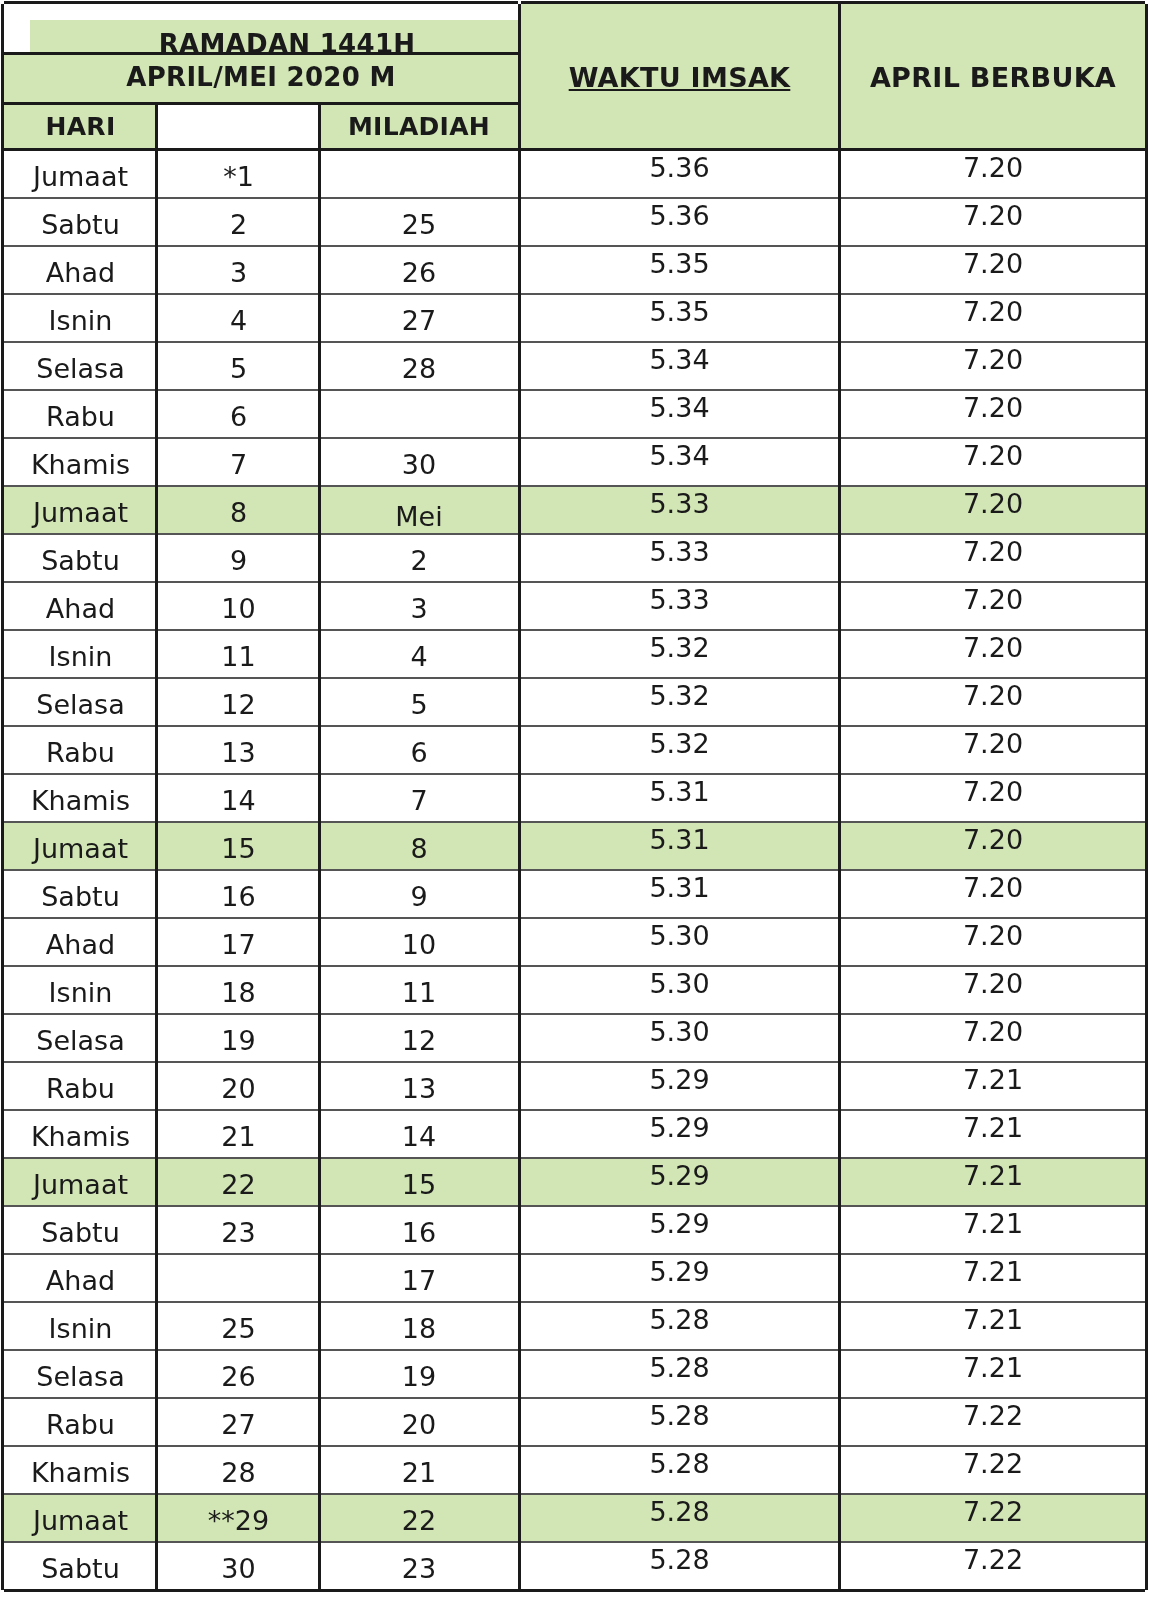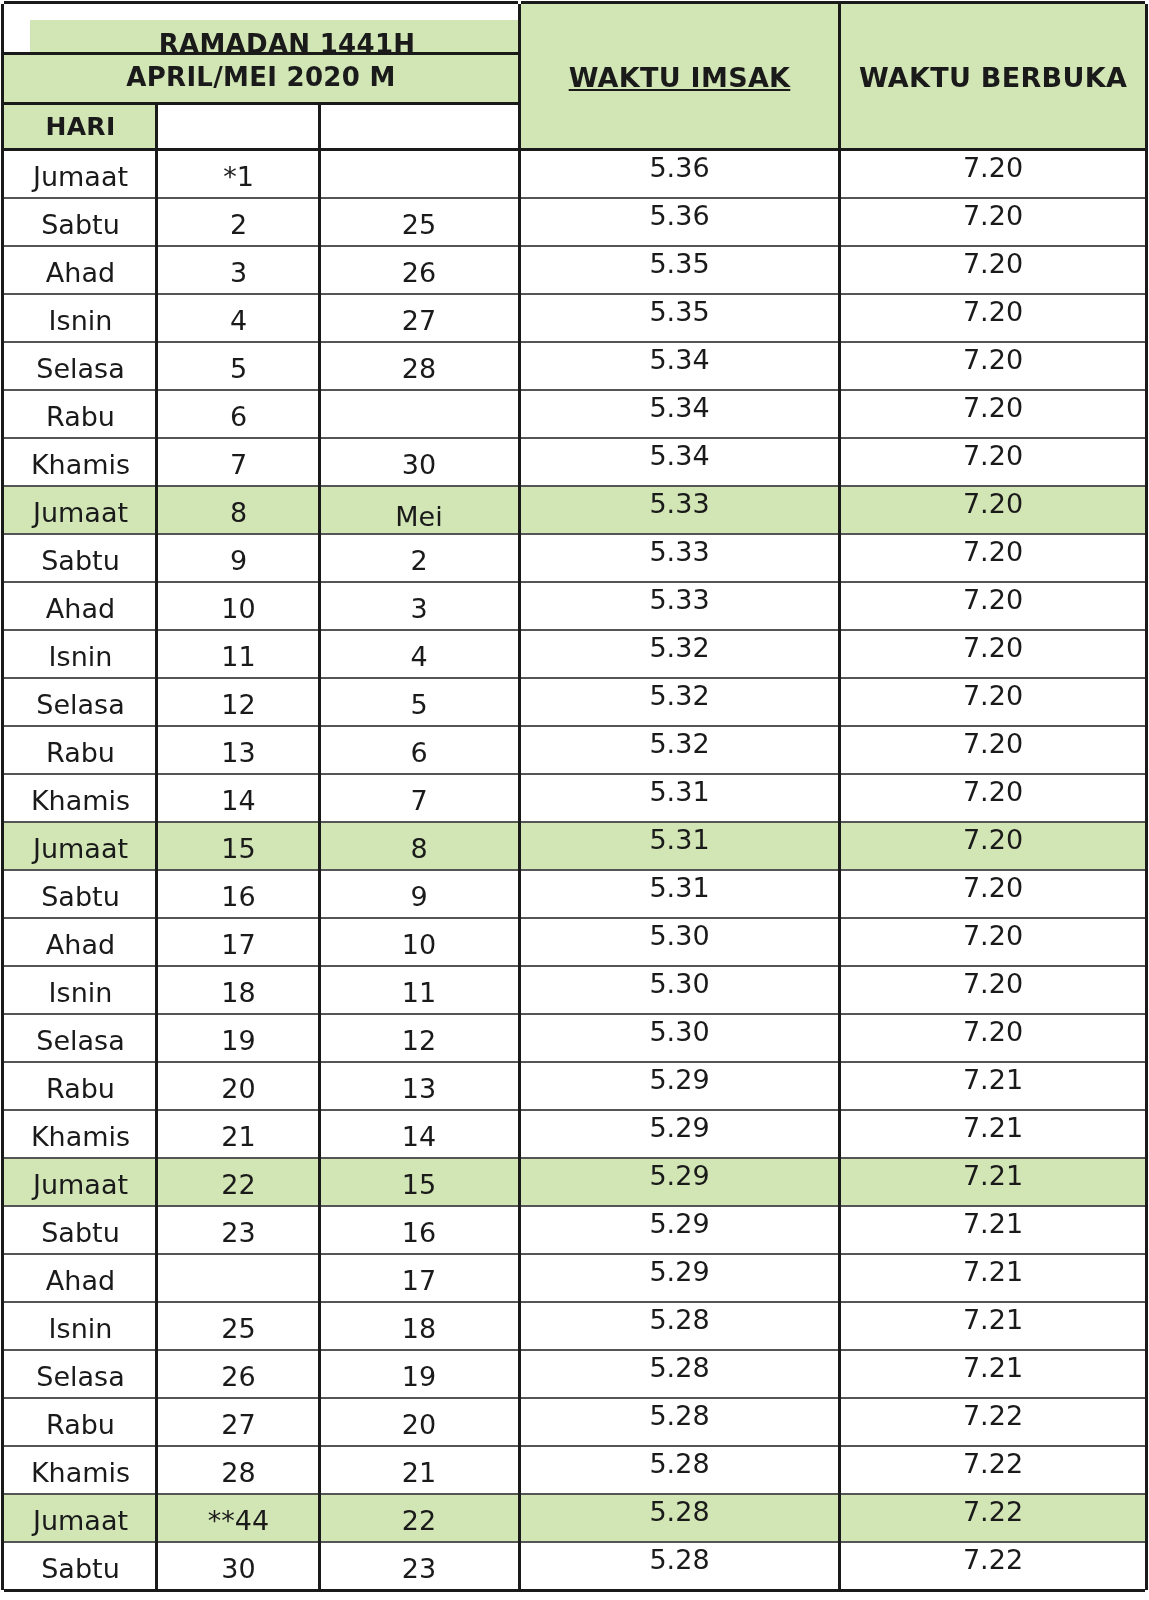--- a/index.html
+++ b/index.html
@@ -65,22 +65,23 @@
   }
   .vline.thick, .hline.thick { background: #1a1a1a; }
 </style>
 </head>
 <body>
 
 <div id="sheet">
     <div class="cell hdr hdr-title" style="left: 4px; top: 20px; width: 514px; height: 48px; margin-left: 26px;">RAMADAN 1441H</div>
     <div class="cell hdr hdr-sub" style="left: 4px; top: 52px; width: 514px; height: 50px;">APRIL/MEI 2020 M</div>
     <div class="cell hdr hdr-col" style="left: 4px; top: 102px; width: 153px; height: 48px;">HARI</div>
+    <div class="cell hdr hdr-col" style="left: 320px; top: 102px; width: 198px; height: 48px;">MILADIAH</div>
     <div class="cell hdr hdr-big" style="left: 521px; top: 4px; width: 317px; height: 146px; text-decoration: underline;">WAKTU IMSAK</div>
-    <div class="cell hdr hdr-big" style="left: 841px; top: 4px; width: 304px; height: 146px;">WAKTU BERBUKA</div>
+    <div class="cell hdr hdr-big" style="left: 841px; top: 4px; width: 304px; height: 146px;">APRIL BERBUKA</div>
     <div class="cell bodycell" style="left: 4px; top: 150px; width: 1141px; height: 48px; z-index: 0;"></div>
     <div class="cell bodycell datecell" style="left: 4px; top: 150px; width: 153px; height: 48px; background: transparent; z-index: 1;">Jumaat</div>
     <div class="cell bodycell datecell" style="left: 157px; top: 150px; width: 163px; height: 48px; background: transparent; z-index: 1;">*1</div>
     <div class="cell bodycell timecell" style="left: 521px; top: 150px; width: 317px; height: 48px; background: transparent; z-index: 1;">5.36</div>
     <div class="cell bodycell timecell" style="left: 841px; top: 150px; width: 304px; height: 48px; background: transparent; z-index: 1;">7.20</div>
     <div class="cell bodycell" style="left: 4px; top: 198px; width: 1141px; height: 48px; z-index: 0;"></div>
     <div class="cell bodycell datecell" style="left: 4px; top: 198px; width: 153px; height: 48px; background: transparent; z-index: 1;">Sabtu</div>
     <div class="cell bodycell datecell" style="left: 157px; top: 198px; width: 163px; height: 48px; background: transparent; z-index: 1;">2</div>
     <div class="cell bodycell datecell" style="left: 320px; top: 198px; width: 198px; height: 48px; background: transparent; z-index: 1;">25</div>
     <div class="cell bodycell timecell" style="left: 521px; top: 198px; width: 317px; height: 48px; background: transparent; z-index: 1;">5.36</div>
@@ -234,21 +235,21 @@
     <div class="cell bodycell timecell" style="left: 521px; top: 1398px; width: 317px; height: 48px; background: transparent; z-index: 1;">5.28</div>
     <div class="cell bodycell timecell" style="left: 841px; top: 1398px; width: 304px; height: 48px; background: transparent; z-index: 1;">7.22</div>
     <div class="cell bodycell" style="left: 4px; top: 1446px; width: 1141px; height: 48px; z-index: 0;"></div>
     <div class="cell bodycell datecell" style="left: 4px; top: 1446px; width: 153px; height: 48px; background: transparent; z-index: 1;">Khamis</div>
     <div class="cell bodycell datecell" style="left: 157px; top: 1446px; width: 163px; height: 48px; background: transparent; z-index: 1;">28</div>
     <div class="cell bodycell datecell" style="left: 320px; top: 1446px; width: 198px; height: 48px; background: transparent; z-index: 1;">21</div>
     <div class="cell bodycell timecell" style="left: 521px; top: 1446px; width: 317px; height: 48px; background: transparent; z-index: 1;">5.28</div>
     <div class="cell bodycell timecell" style="left: 841px; top: 1446px; width: 304px; height: 48px; background: transparent; z-index: 1;">7.22</div>
     <div class="cell bodycell green" style="left: 4px; top: 1494px; width: 1141px; height: 48px; z-index: 0;"></div>
     <div class="cell bodycell green datecell" style="left: 4px; top: 1494px; width: 153px; height: 48px; background: transparent; z-index: 1;">Jumaat</div>
-    <div class="cell bodycell green datecell" style="left: 157px; top: 1494px; width: 163px; height: 48px; background: transparent; z-index: 1;">**44</div>
+    <div class="cell bodycell green datecell" style="left: 157px; top: 1494px; width: 163px; height: 48px; background: transparent; z-index: 1;">**29</div>
     <div class="cell bodycell green datecell" style="left: 320px; top: 1494px; width: 198px; height: 48px; background: transparent; z-index: 1;">22</div>
     <div class="cell bodycell green timecell" style="left: 521px; top: 1494px; width: 317px; height: 48px; background: transparent; z-index: 1;">5.28</div>
     <div class="cell bodycell green timecell" style="left: 841px; top: 1494px; width: 304px; height: 48px; background: transparent; z-index: 1;">7.22</div>
     <div class="cell bodycell" style="left: 4px; top: 1542px; width: 1141px; height: 48px; z-index: 0;"></div>
     <div class="cell bodycell datecell" style="left: 4px; top: 1542px; width: 153px; height: 48px; background: transparent; z-index: 1;">Sabtu</div>
     <div class="cell bodycell datecell" style="left: 157px; top: 1542px; width: 163px; height: 48px; background: transparent; z-index: 1;">30</div>
     <div class="cell bodycell datecell" style="left: 320px; top: 1542px; width: 198px; height: 48px; background: transparent; z-index: 1;">23</div>
     <div class="cell bodycell timecell" style="left: 521px; top: 1542px; width: 317px; height: 48px; background: transparent; z-index: 1;">5.28</div>
     <div class="cell bodycell timecell" style="left: 841px; top: 1542px; width: 304px; height: 48px; background: transparent; z-index: 1;">7.22</div>
     <div class="hline thick" style="left: 4px; top: 1px; width: 514px; height: 3px;"></div>

